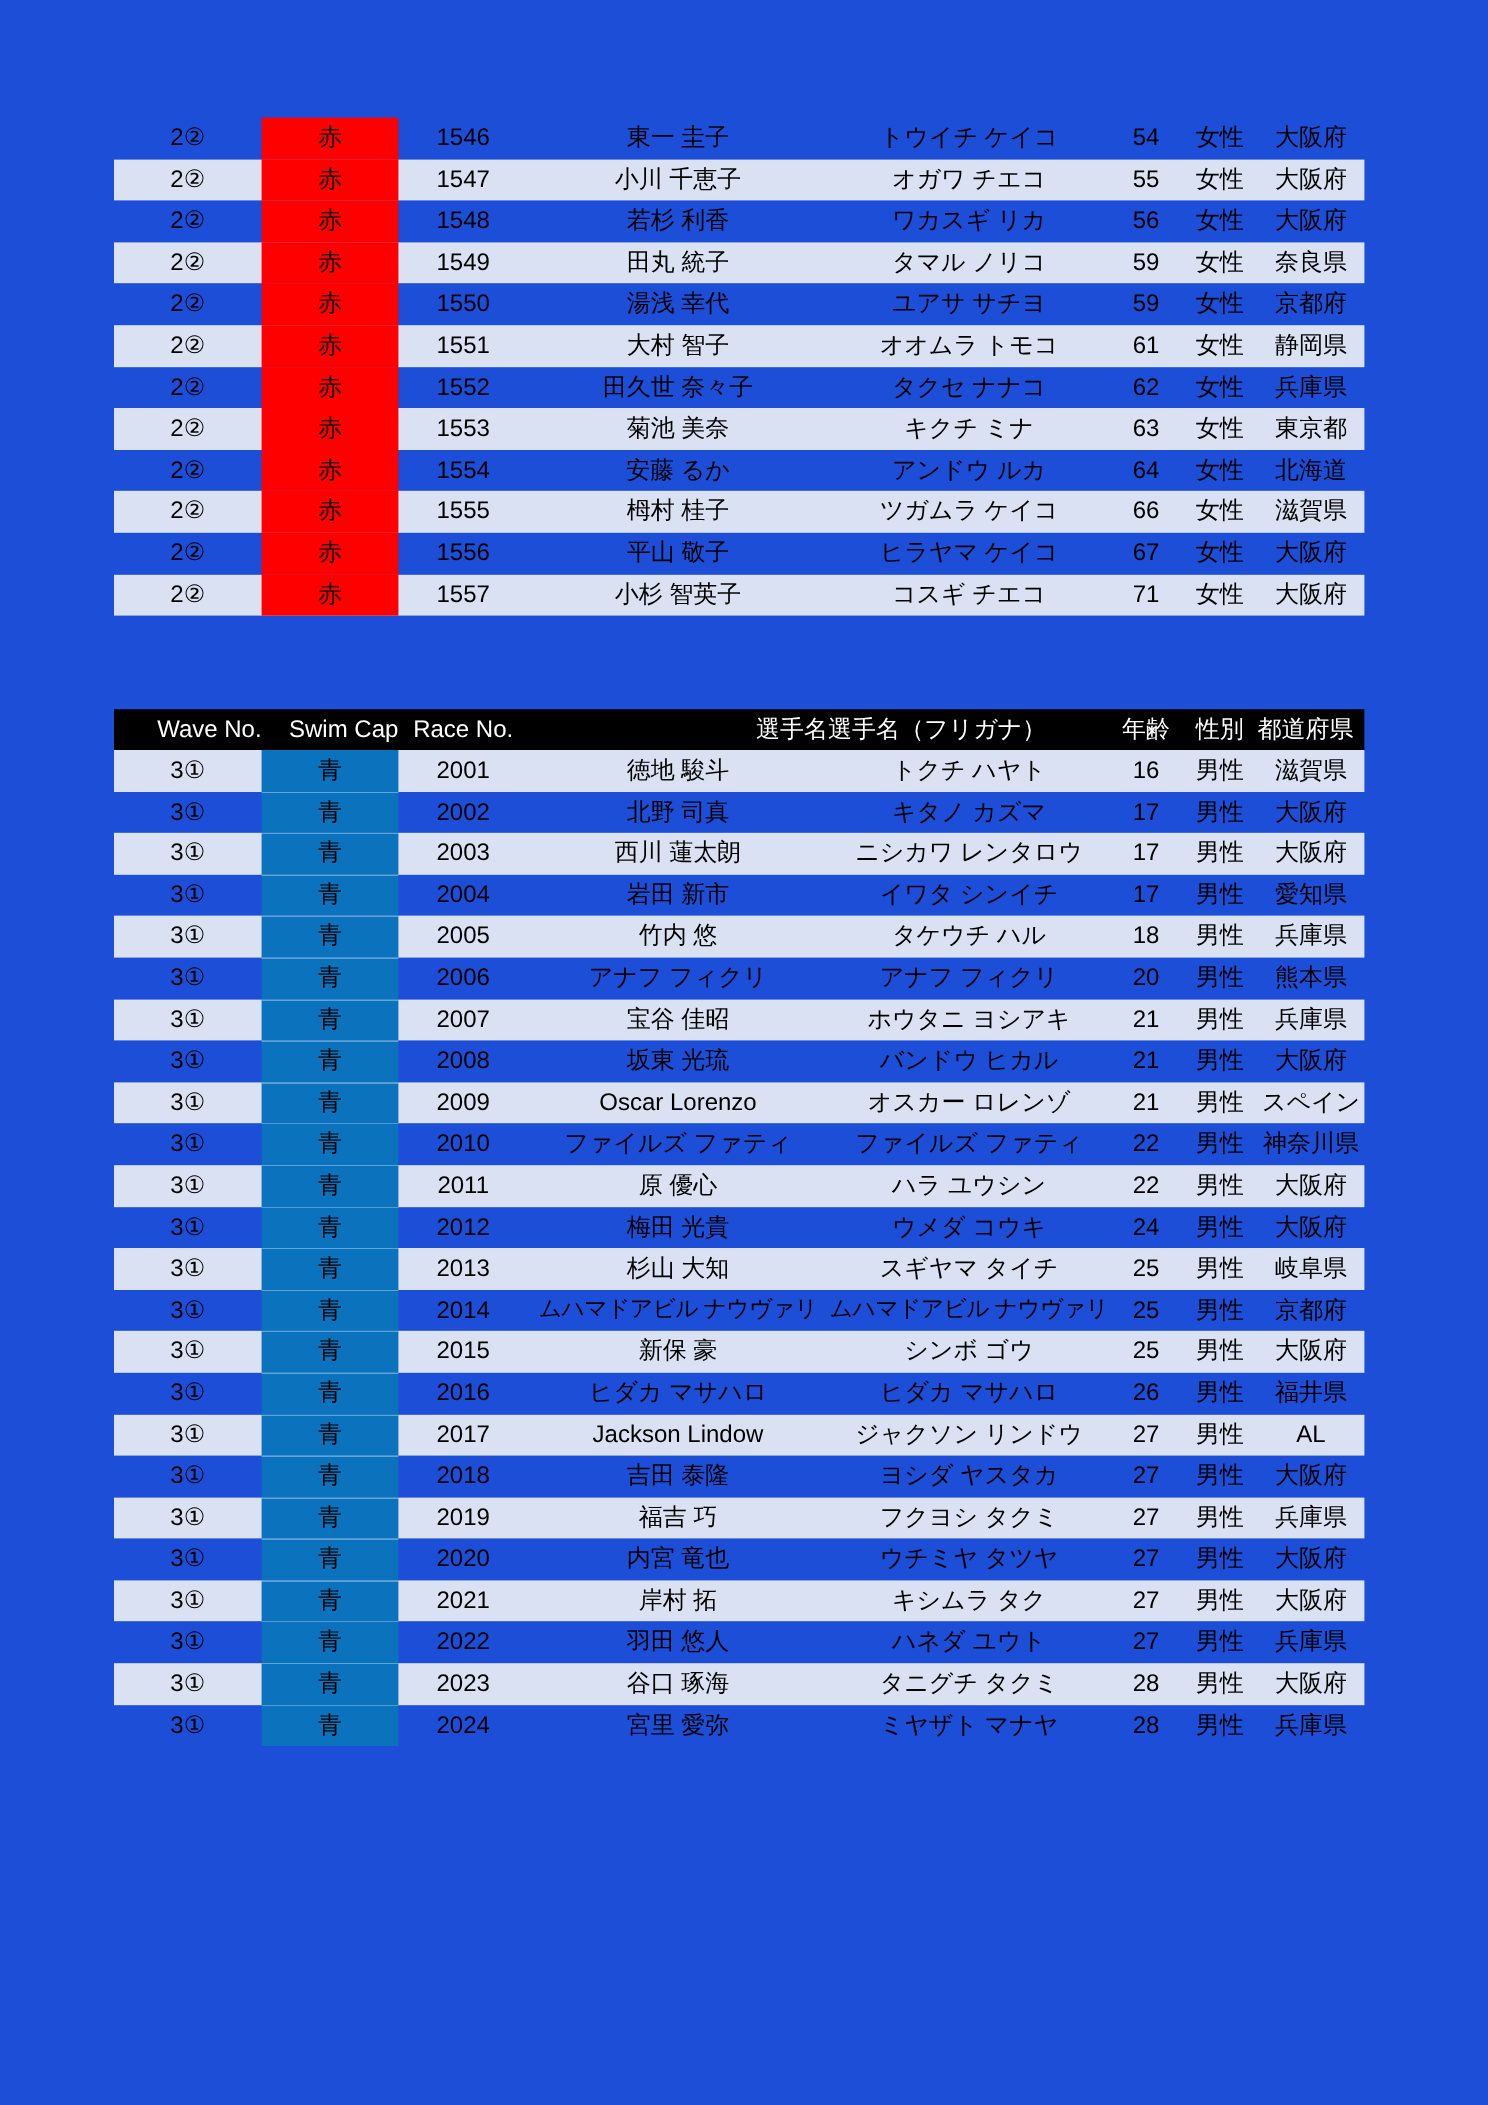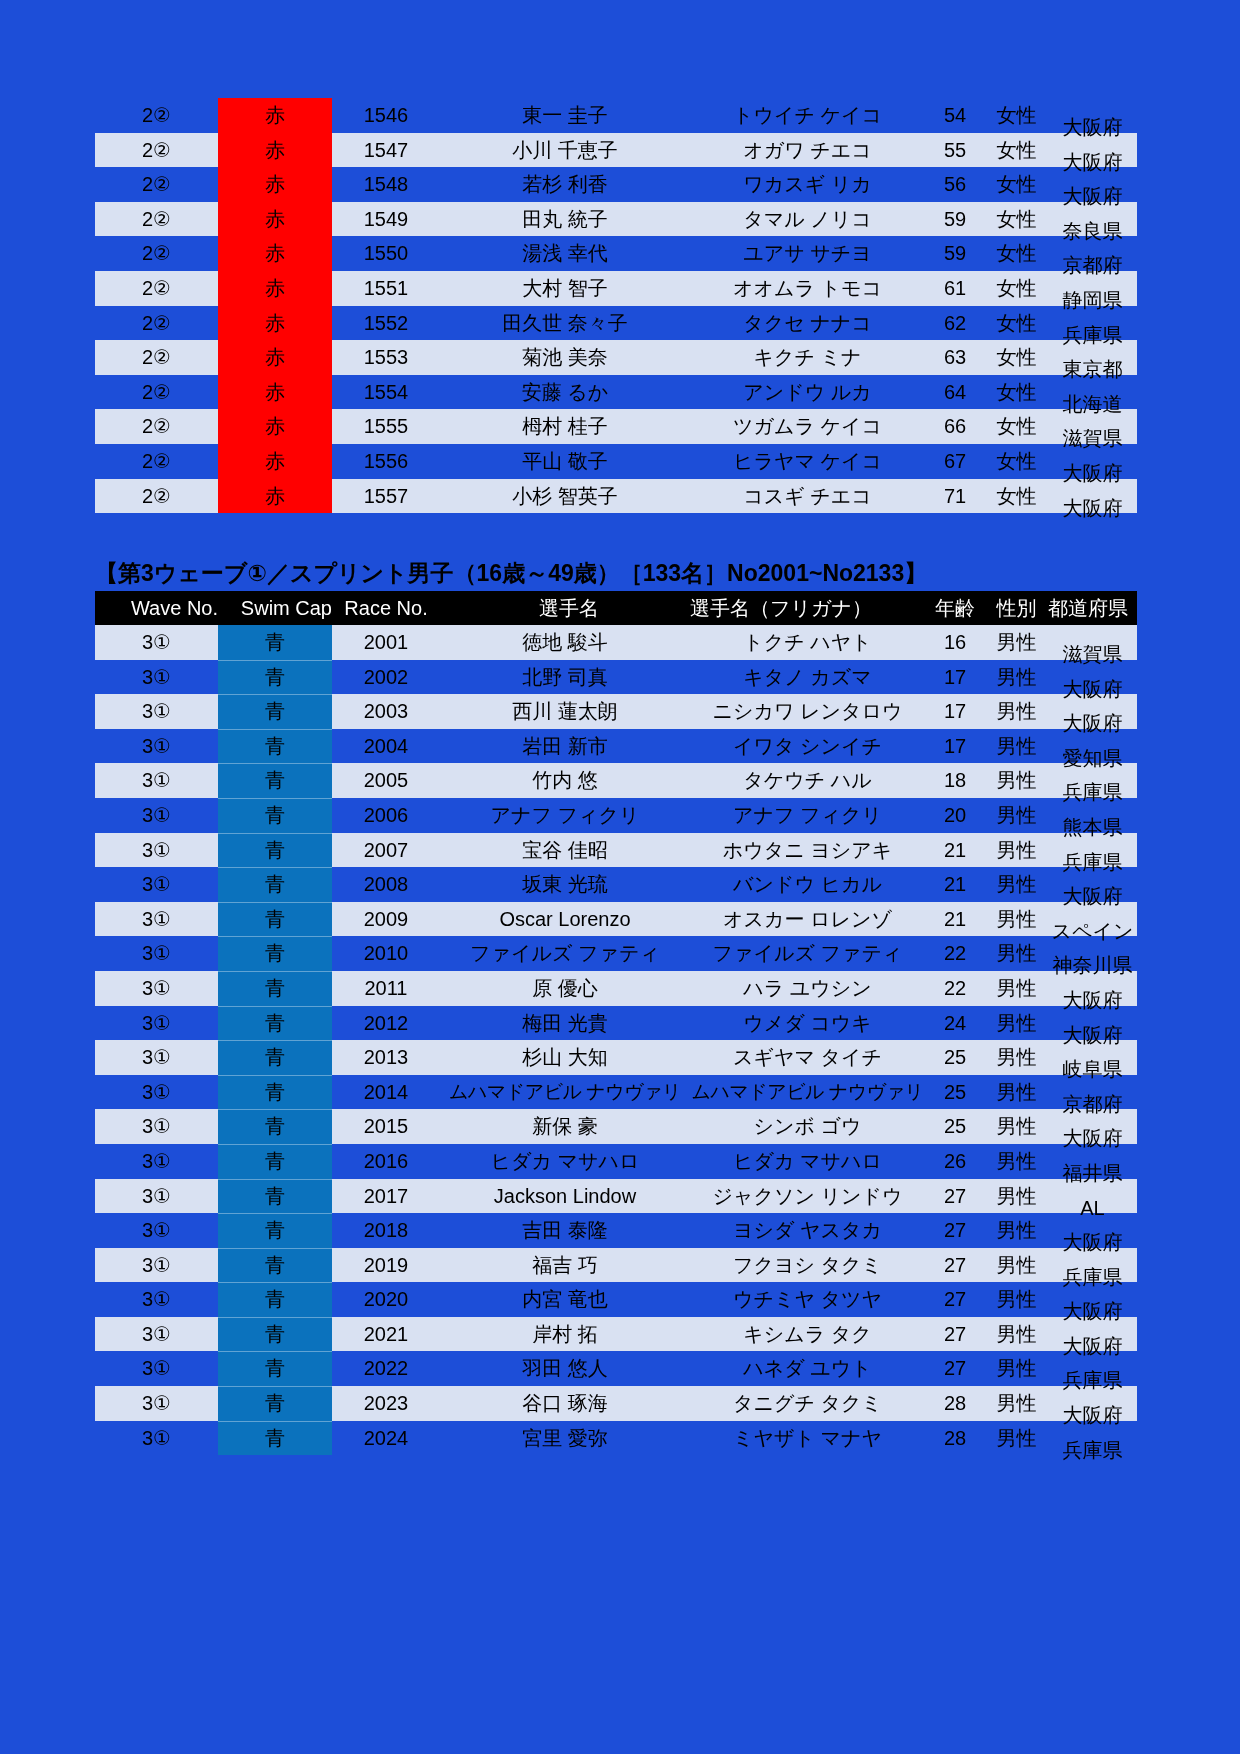--- a/index.html
+++ b/index.html
@@ -39,21 +39,21 @@
     white-space: nowrap;
     overflow: visible;
   }
   .col-wave { width: 123px; }
   .col-cap  { width: 114px; }
   .col-race { width: 108px; }
   .col-name { width: 250px; }
   .col-kana { width: 235px; }
   .col-age  { width: 60px; }
   .col-sex  { width: 63px; }
-  .col-pref { width: 89px; margin-top: 12px; }
+  .col-pref { width: 89px; }
   .wave2 .col-cap { background: var(--red-cap); }
   .wave3 .col-cap { background: var(--blue-cap); }
   .wave3 .row:not(:first-child) .col-cap {
     background-image: linear-gradient(to bottom,
       rgba(255,255,255,0.35) 0, rgba(255,255,255,0.35) 1px, transparent 1px);
   }
   .cell.small { font-size: 19px; letter-spacing: -0.5px; }
   .section-heading {
     position: absolute;
     left: 95px;
@@ -73,21 +73,21 @@
     background: var(--header-bg);
     color: var(--header-fg);
     display: flex;
     line-height: 34px;
     font-size: 20px;
   }
   .hcell { white-space: nowrap; overflow: visible; }
   .h0 { width: 123px; text-align: right; padding-left: 8px; }
   .h1 { width: 114px; text-align: right; }
   .h2 { width: 108px; text-align: center; }
-  .h3 { width: 250px; text-align: center; padding-left: 8px; }
+  .h3 { width: 250px; text-align: right; padding-left: 8px; }
   .h4 { width: 235px; text-align: left; }
   .h5 { width: 60px;  text-align: center; }
   .h6 { width: 63px;  text-align: center; }
   .h7 { width: 89px;  text-align: left; }
 </style>
 </head>
 <body>
 
 <div class="page">
 
@@ -207,21 +207,20 @@
         <div class="cell col-cap">赤</div>
         <div class="cell col-race">1557</div>
         <div class="cell col-name">小杉 智英子</div>
         <div class="cell col-kana">コスギ チエコ</div>
         <div class="cell col-age">71</div>
         <div class="cell col-sex">女性</div>
         <div class="cell col-pref">大阪府</div>
       </div>
     </section>
 
-  <h2 class="section-heading">【第3ウェーブ①／スプリント男子（16歳～49歳）［133名］No2001~No2133】</h2>
 
   <div class="table-header">
     <span class="hcell h0">Wave No.</span>
     <span class="hcell h1">Swim Cap</span>
     <span class="hcell h2">Race No.</span>
     <span class="hcell h3">選手名</span>
     <span class="hcell h4">選手名（フリガナ）</span>
     <span class="hcell h5">年齢</span>
     <span class="hcell h6">性別</span>
     <span class="hcell h7">都道府県</span>

